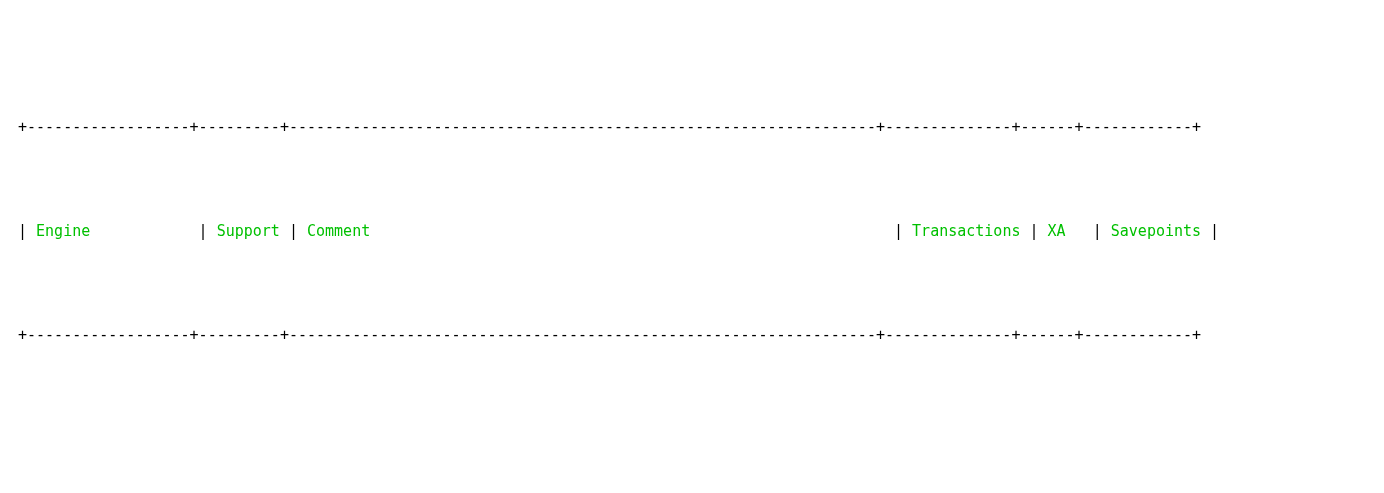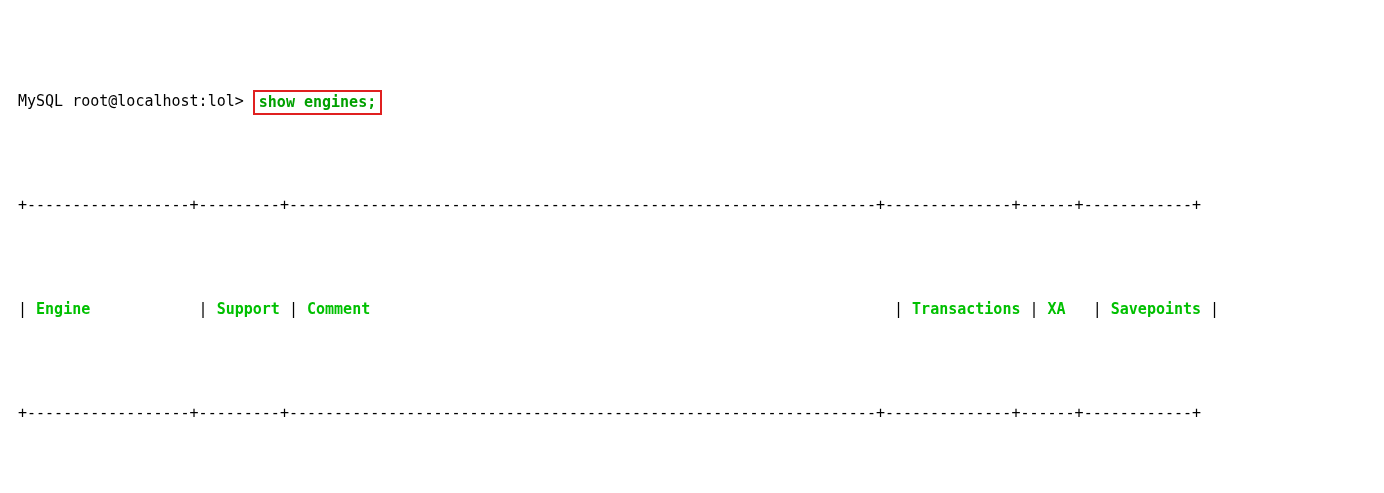--- a/index.html
+++ b/index.html
@@ -39,32 +39,31 @@
     display: inline-block;
     line-height: 20px;
     position: relative;
     top: 1px;
   }
   .rule {
     color: #000000;
   }
   .hdr-name {
     color: #00c000;
-    font-weight: bold;
+    font-weight: normal;
   }
   .bar {
     color: #000000;
   }
 </style>
 </head>
 <body>
 
 <div class="terminal">
 
-  <div class="line"><span class="prompt">MySQL root@localhost:lol&gt;</span><span class="cmd-wrap"> <span class="cmd">show engines;</span></span></div>
 
   <div class="line rule">+------------------+---------+-----------------------------------------------------------------+--------------+------+------------+</div>
 
   <div class="line"><span class="bar">| </span><span class="hdr-name">Engine</span><span class="bar">            | </span><span class="hdr-name">Support</span><span class="bar"> | </span><span class="hdr-name">Comment</span><span class="bar">                                                          | </span><span class="hdr-name">Transactions</span><span class="bar"> | </span><span class="hdr-name">XA</span><span class="bar">   | </span><span class="hdr-name">Savepoints</span><span class="bar"> |</span></div>
 
   <div class="line rule">+------------------+---------+-----------------------------------------------------------------+--------------+------+------------+</div>
 
   
 
   

